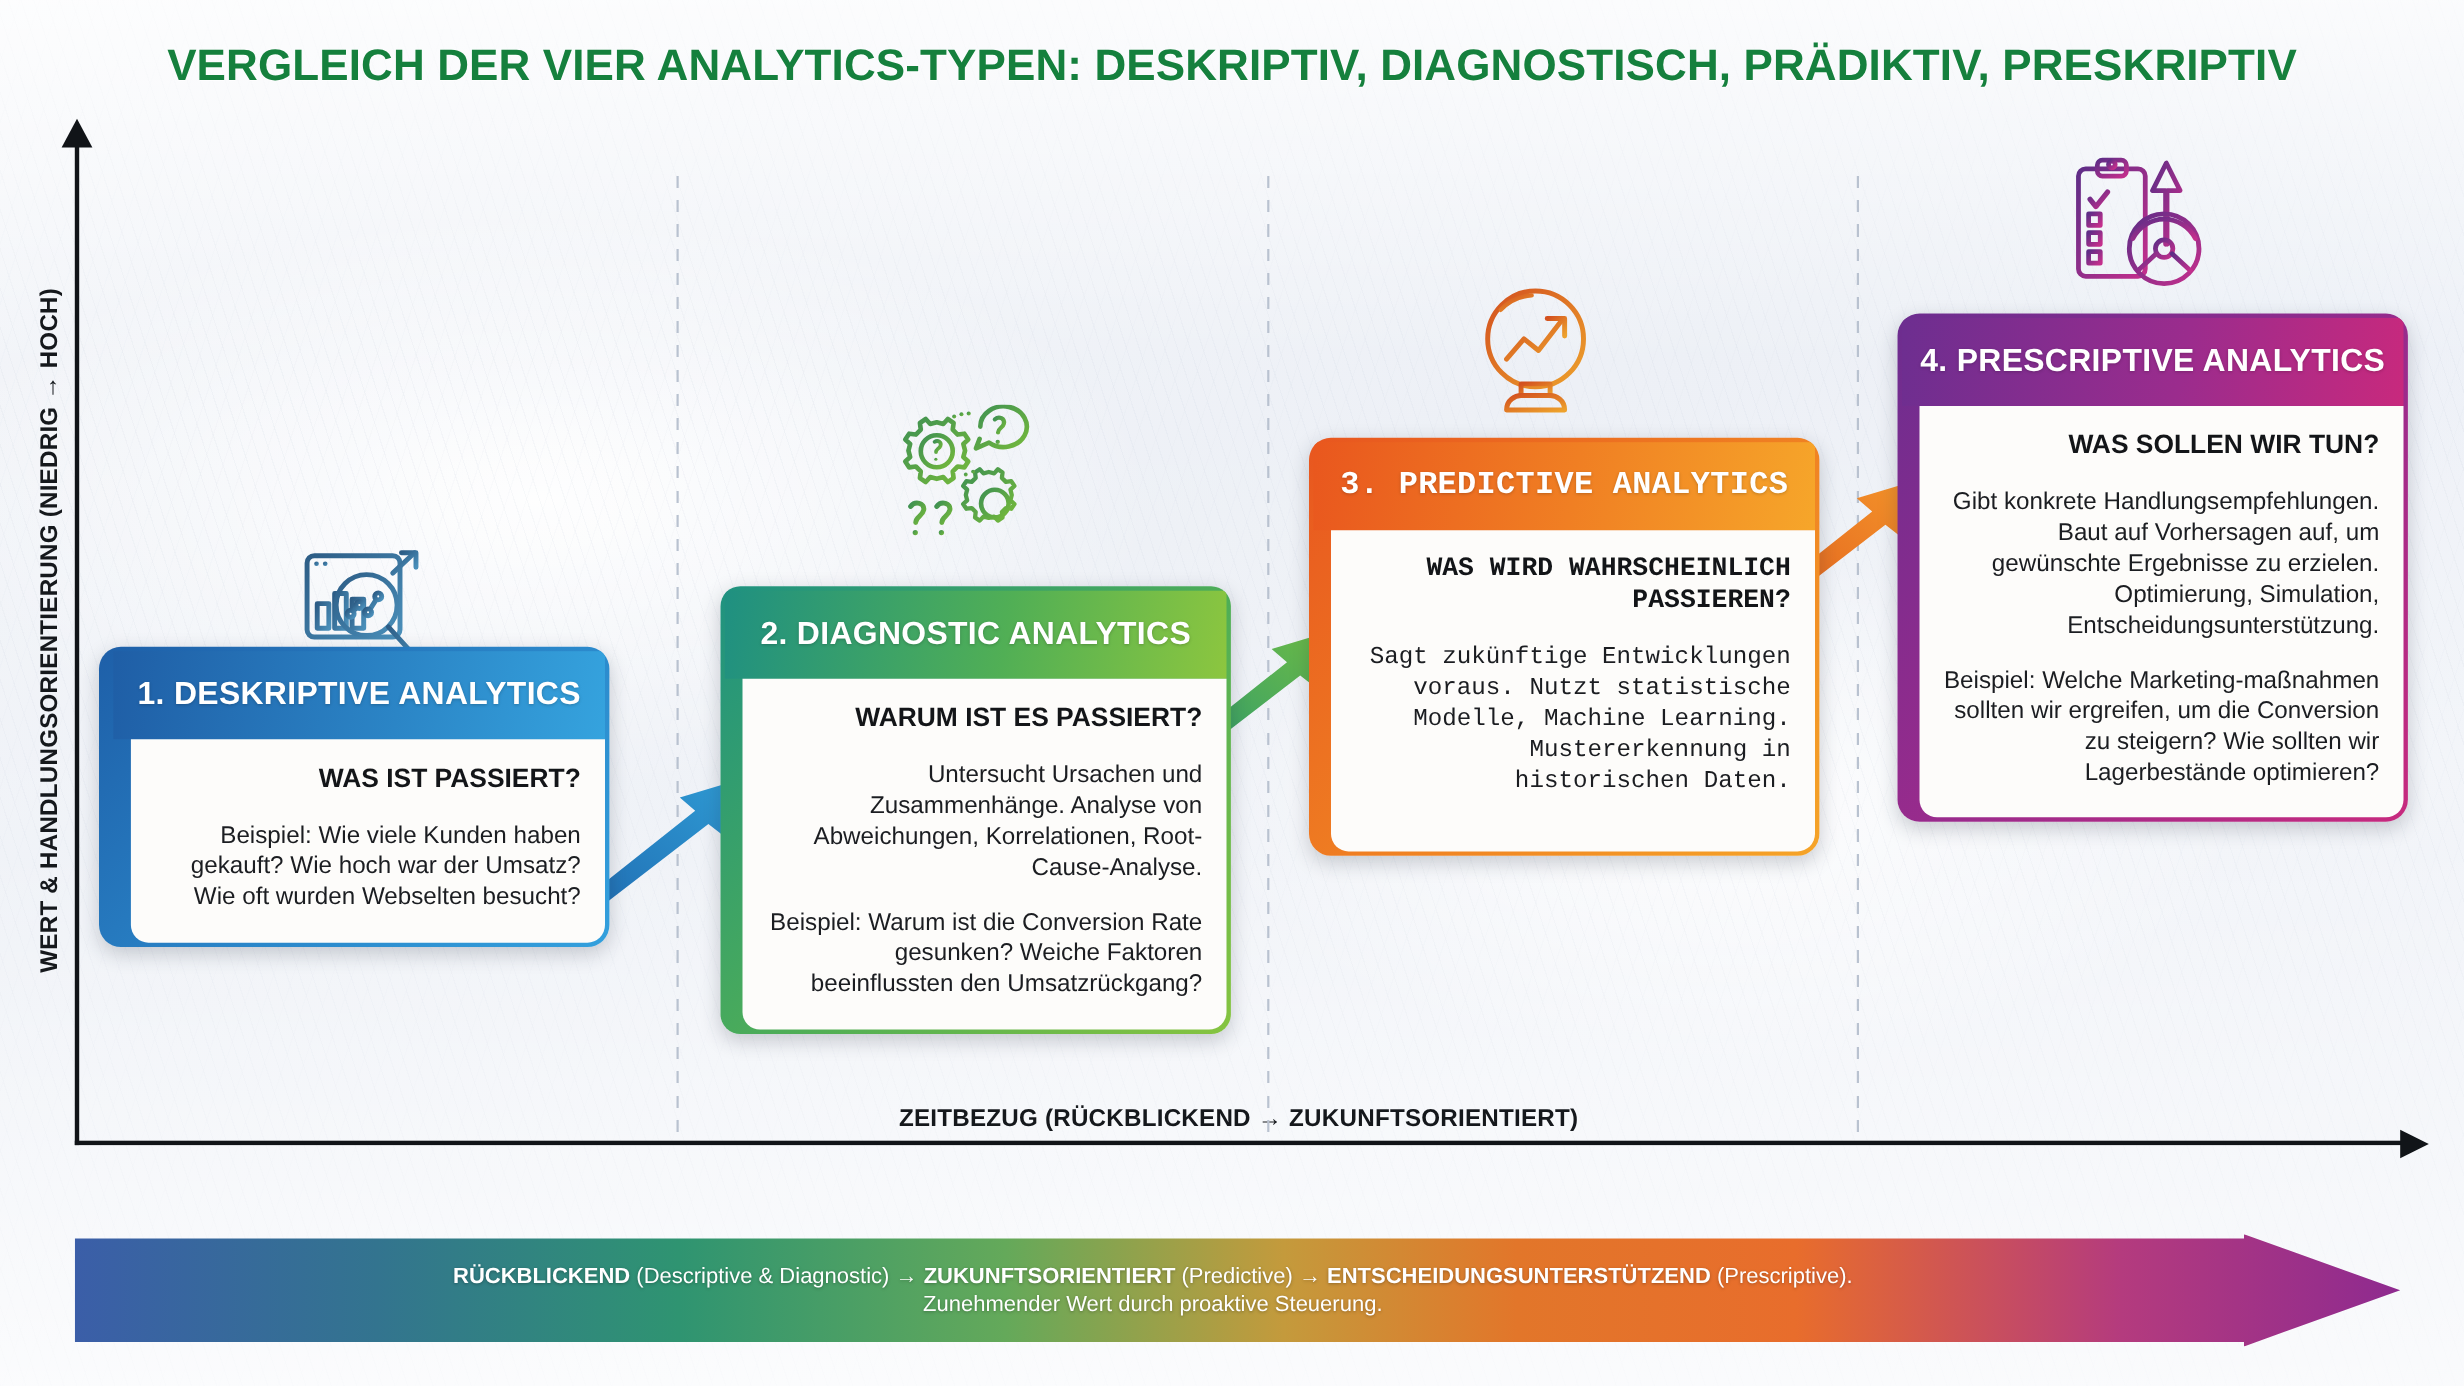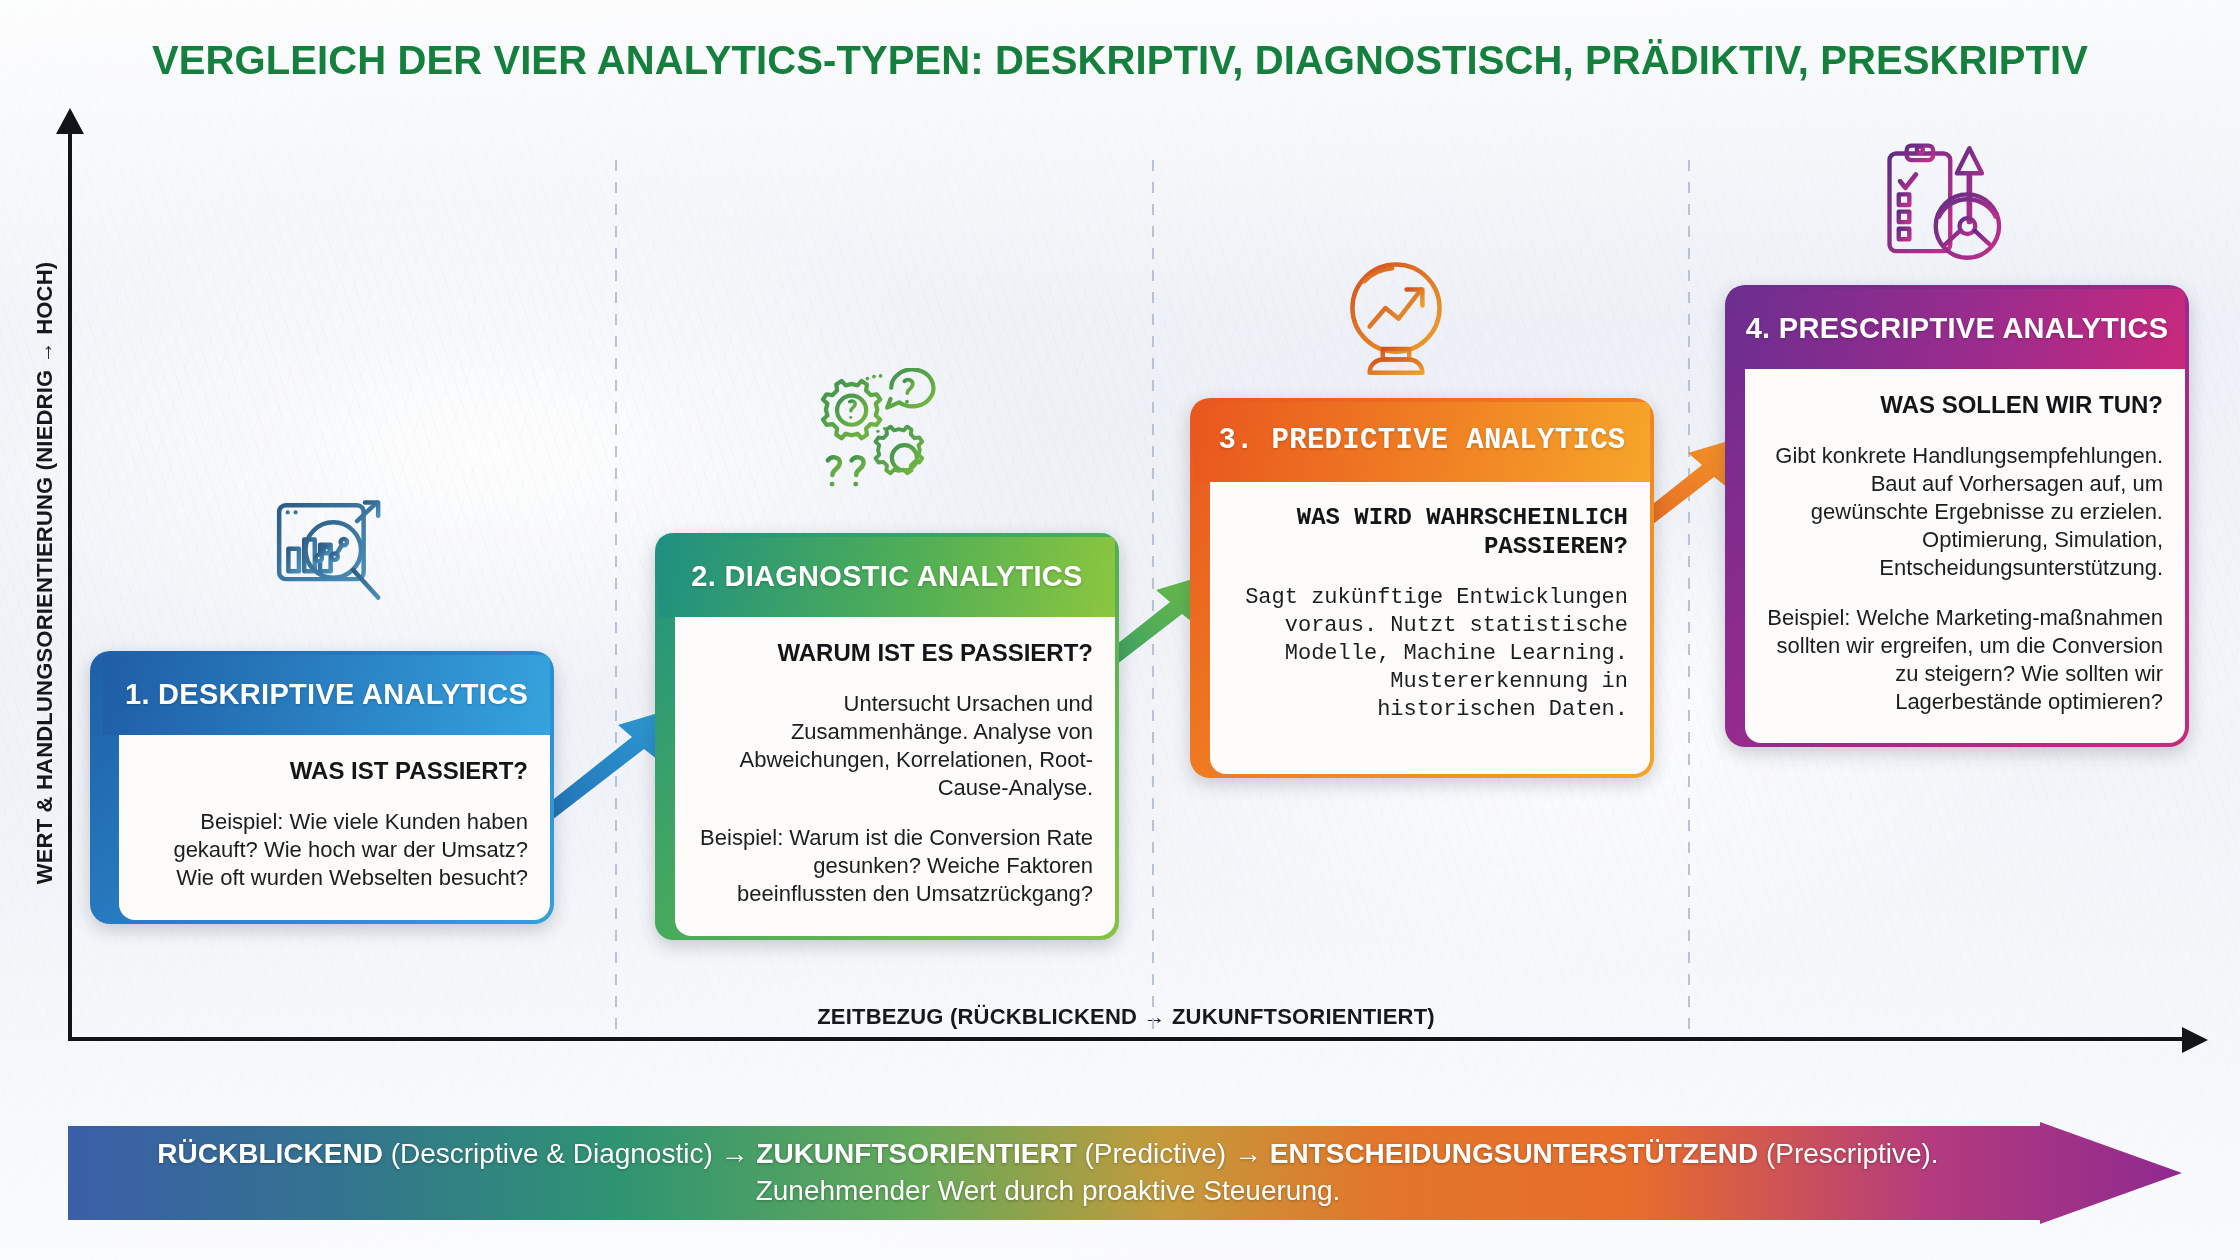--- a/index.html
+++ b/index.html
@@ -151,21 +151,21 @@
     line-height: 1.27;
     margin-bottom: 22px;
   }
   .card-example {
     font-size: 22px;
     color: #1b1d21;
     line-height: 1.27;
   }
 
   
-  #card-1 { left: 90px;  top: 651px; background: linear-gradient(135deg,#1e5fa8 0%, #2a86c9 55%, #33a0dd 100%); padding-left: 13px; }
+  #card-1 { left: 90px;  top: 588px; background: linear-gradient(135deg,#1e5fa8 0%, #2a86c9 55%, #33a0dd 100%); padding-left: 13px; }
   #card-1 .card-header { background: linear-gradient(100deg,#1f5ea6 0%, #2b85c6 58%, #35a3de 100%); }
 
   #card-2 { left: 655px; top: 533px; background: linear-gradient(135deg,#1f9280 0%, #4fae56 55%, #86c440 100%); border-radius: 18px; }
   #card-2 .card-header { background: linear-gradient(100deg,#1f9081 0%, #51af55 56%, #8cc63f 100%); }
 
   #card-3 { left: 1190px; top: 398px; background: linear-gradient(135deg,#e8561f 0%, #ef7e22 50%, #f5a428 100%); font-family: Liberation Mono, monospace; }
   #card-3 .card-header { background: linear-gradient(100deg,#e9571e 0%, #f07f23 52%, #f6a62a 100%); }
 
   #card-4 { left: 1725px; top: 285px; background: linear-gradient(135deg,#6c2d8f 0%, #9a2b8c 55%, #c72a7e 100%); }
   #card-4 .card-header { background: linear-gradient(100deg,#6d2e90 0%, #9b2c8d 56%, #c8297d 100%); }
@@ -196,21 +196,21 @@
   #banner-text {
     position: absolute;
     left: 0; top: 0;
     width: 1980px; height: 102px;
     display: flex;
     flex-direction: column;
     align-items: center;
     justify-content: center;
     text-align: left;
     color: #ffffff;
-    font-size: 28px;
+    font-size: 20px;
     line-height: 1.32;
     padding: 0 40px 0 20px;
     text-shadow: 0 1px 3px rgba(0,0,0,0.30);
   }
   #banner-line-2 { font-weight: normal; }
 
   .bold-seg { font-weight: bold; }
 </style>
 </head>
 <body>

